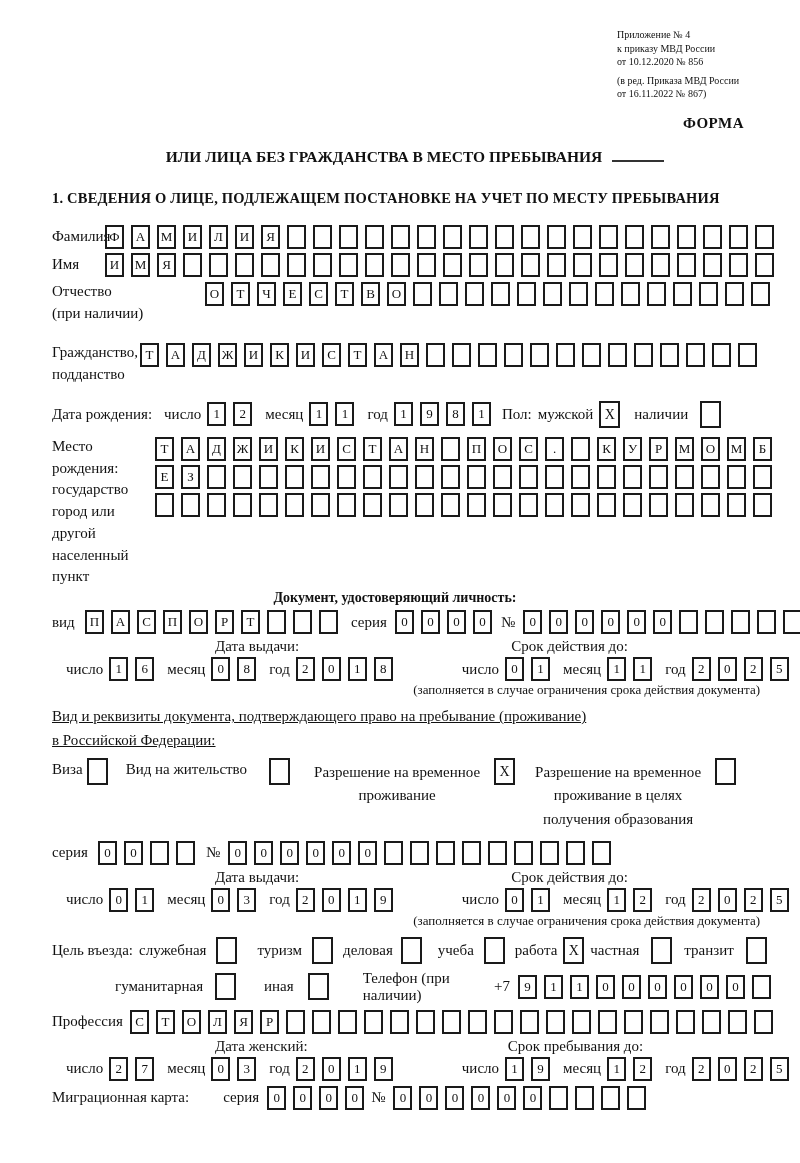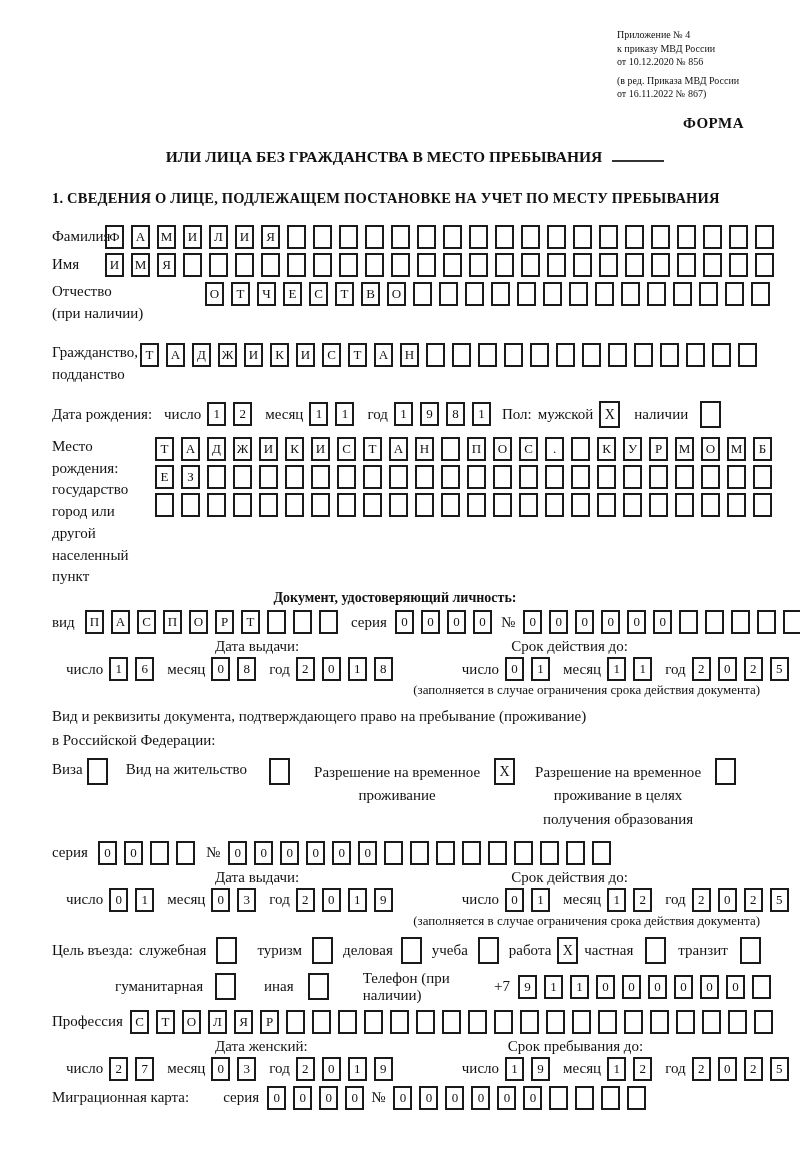--- a/index.html
+++ b/index.html
@@ -147,21 +147,21 @@
       <span class="cells"><span class="cell">0</span><span class="cell">1</span></span>
       <span>месяц</span>
       <span class="cells"><span class="cell">1</span><span class="cell">1</span></span>
       <span>год</span>
       <span class="cells"><span class="cell">2</span><span class="cell">0</span><span class="cell">2</span><span class="cell">5</span></span>
     </span>
   </div>
 
   <div class="small" style="text-align:right;padding-right:18px;margin-bottom:6px;">(заполняется в случае ограничения срока действия документа)</div>
 
-  <div class="sub" style="line-height:1.6;">
+  <div class="sub" style="line-height:1.6;text-decoration:underline;">
     <div>Вид и реквизиты документа, подтверждающего право на пребывание (проживание)</div>
     <div>в Российской Федерации:</div>
   </div>
 
   <div class="rowt" style="margin-top:6px;margin-bottom:10px;">
     <span style="padding-top:3px">Виза</span>
     <span class="cb" style="margin-left:4px"></span>
     <span style="margin-left:18px;padding-top:3px">Вид на жительство</span>
     <span class="cb" style="margin-left:22px"></span>
     <span class="center" style="margin-left:24px;line-height:1.55;padding-top:3px">
@@ -211,21 +211,21 @@
   <div class="small" style="text-align:right;padding-right:18px;margin-bottom:8px;">(заполняется в случае ограничения срока действия документа)</div>
 
   <div class="row" style="margin-bottom:6px;">
     <span>Цель въезда:</span>
     <span style="margin-left:6px">служебная</span>
     <span class="cb" style="margin-left:10px"></span>
     <span style="margin-left:20px">туризм</span>
     <span class="cb" style="margin-left:10px"></span>
     <span style="margin-left:10px">деловая</span>
     <span class="cb" style="margin-left:8px"></span>
-    <span style="margin-left:10px">учеба</span>
+    <span style="margin-left:16px">учеба</span>
     <span class="cb" style="margin-left:10px"></span>
     <span style="margin-left:10px">работа</span>
     <span class="cb" style="margin-left:6px">X</span>
     <span style="margin-left:6px">частная</span>
     <span class="cb" style="margin-left:12px"></span>
     <span style="margin-left:12px">транзит</span>
     <span class="cb" style="margin-left:12px"></span>
   </div>
 
   <div class="row" style="margin-bottom:6px;">

